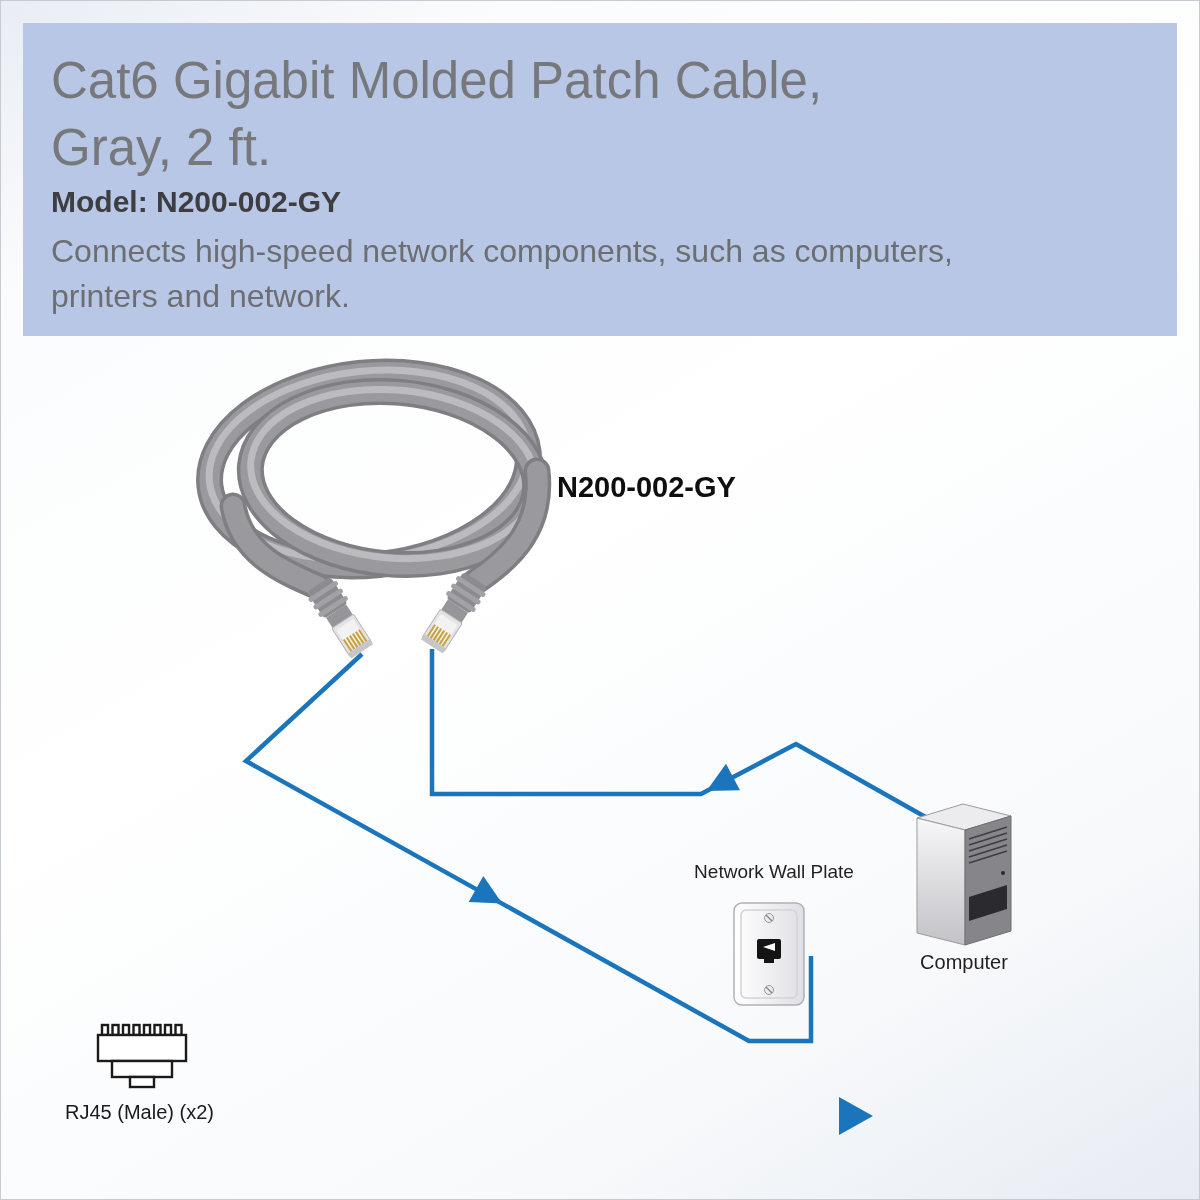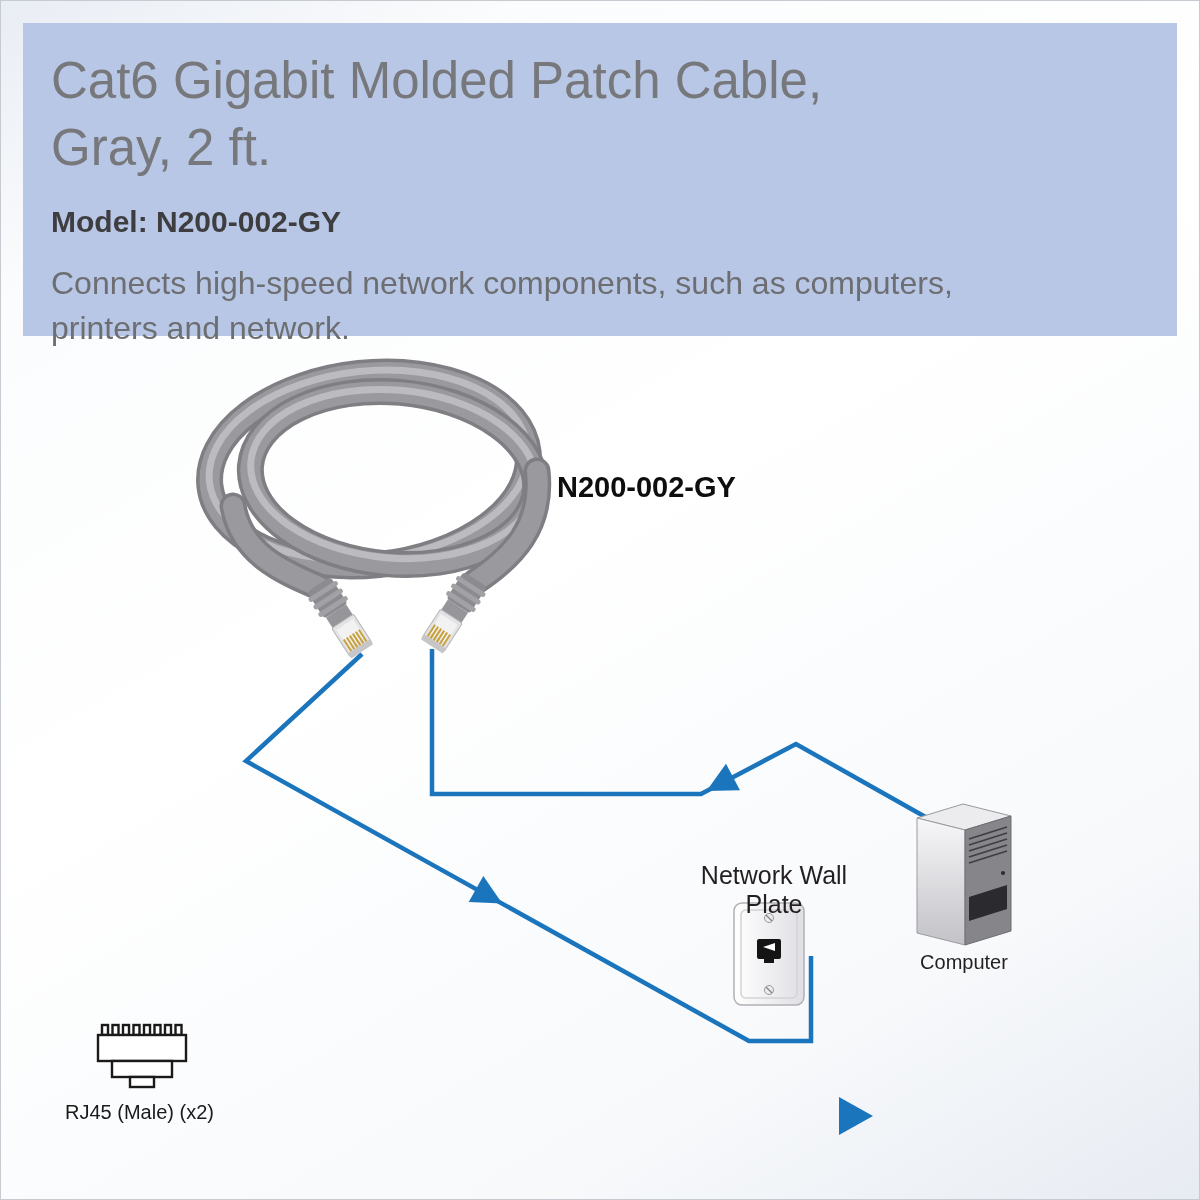--- a/index.html
+++ b/index.html
@@ -20,36 +20,36 @@
     box-sizing: border-box;
     padding: 24px 28px 16px 28px;
     background: var(--header-background, #b8c7e6);
   }
   .title-line {
     font-size: 51px;
     line-height: 1.32;
     color: var(--title-gray, #77787b);
   }
   .model {
-    margin-top: 23px;
+    margin-top: 3px;
     font-size: 30px;
     font-weight: bold;
     color: var(--model-dark, #3e3e40);
   }
-  .desc { margin-top: 22px; }
+  .desc { margin-top: 10px; }
   .desc-line {
     font-size: 32px;
     line-height: 1.42;
     color: var(--body-gray, #6d6e71);
   }
   .diagram-svg { position: absolute; left: 0; top: 0; }
 
   .label { position: absolute; color: #231f20; }
   .product-label { left: 556px; top: 458px; font-size: 29px; font-weight: bold; color: #0e0e0e; margin-top: 12px; }
-  .wallplate-label { left: 688px; top: 860px; width: 170px; text-align: center; font-size: 25px; }
+  .wallplate-label { left: 688px; top: 860px; width: 170px; text-align: center; font-size: 19px; }
   .computer-label { left: 903px; top: 950px; width: 120px; text-align: center; font-size: 20px; }
   .rj45-label { left: 64px; top: 1100px; font-size: 20px; color: #1a1a1a; text-align: center; }
   .ethernet-label { left: 882px; top: 1102px; font-size: 24px; color: #1a1a1a; }
 
   .cable-outer { fill: none; stroke: #7e7e83; stroke-width: 27; stroke-linecap: round; }
   .cable-mid   { fill: none; stroke: var(--cable-gray, #9a9a9e); stroke-width: 20; stroke-linecap: round; }
   .cable-hi    { fill: none; stroke: #bcbcc0; stroke-width: 7; stroke-linecap: round; }
 
   .conn  { fill: none; stroke: var(--connection-blue, #1b75bc); stroke-width: 4.5; }
   .arrow { fill: var(--connection-blue, #1b75bc); }

